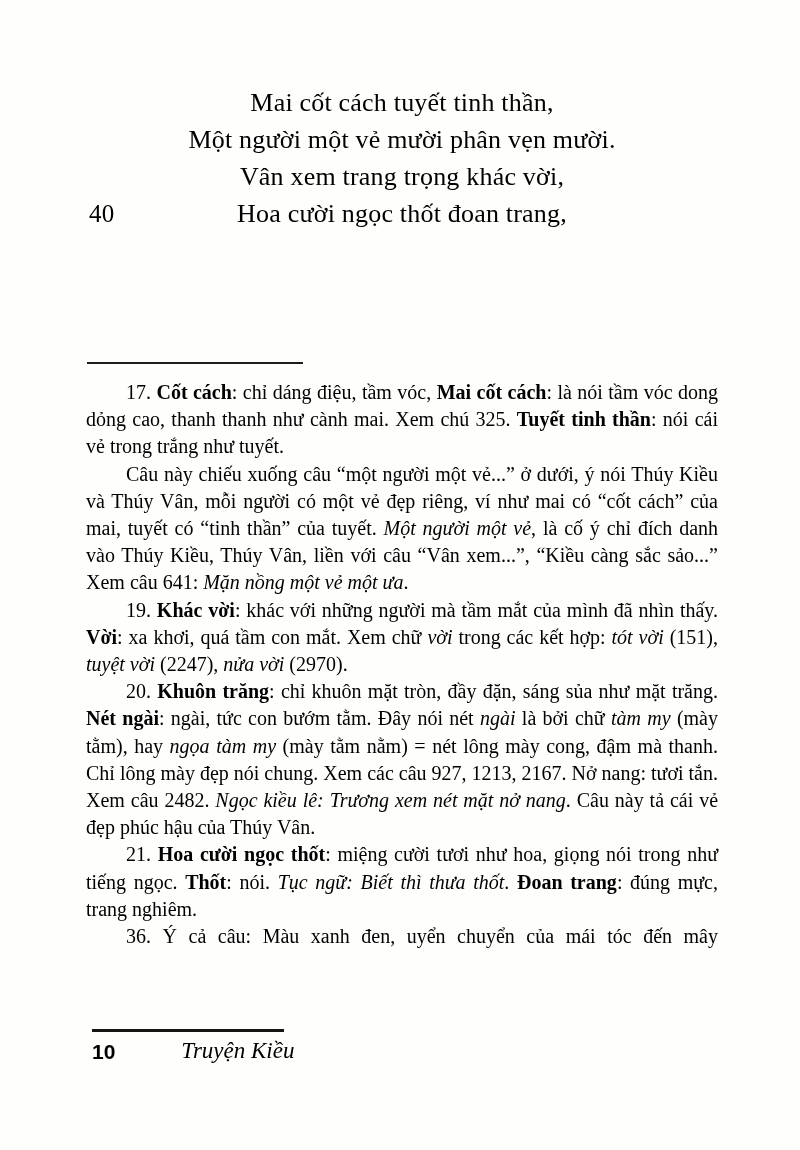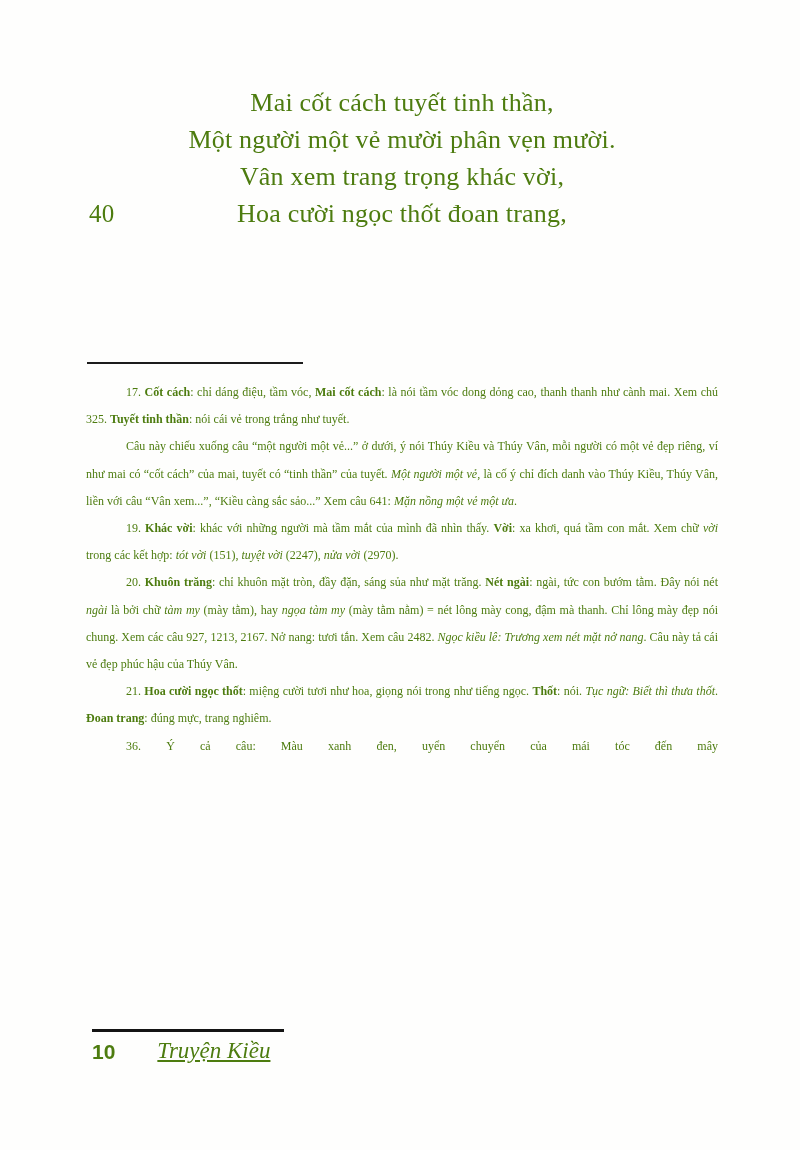--- a/index.html
+++ b/index.html
@@ -5,21 +5,21 @@
   html,body{margin:0;padding:0;}
   body{
     width:800px;height:1150px;
     background:#ffffff;
     font-family:"Liberation Serif", serif;
   }
   .page{
     position:relative;
     width:800px;height:1150px;
     background:#fefefd;
-    color:#4d7c0f;
+    color:#000000;
     overflow:hidden;
   }
   
   .verse{
     position:absolute;
     top:84px;left:87px;width:630px;
     text-align:center;
     font-size:26px;
     line-height:37px;
     letter-spacing:0.2px;
@@ -34,21 +34,21 @@
   .note-divider{
     position:absolute;
     top:362px;left:87px;
     width:216px;height:2px;
     background:#1c1c1c;
   }
   
   .footnotes{
     position:absolute;
     top:379px;left:86px;width:632px;
-    font-size:12px;
+    font-size:20px;
     line-height:27.2px;
     text-align:justify;
   }
   .footnote{
     margin:0;
     text-indent:40px;
   }
   .force-last{text-align-last:justify;}
   .seg-b{font-weight:bold;}
   .seg-i{font-style:italic;margin-top:10px;}
@@ -64,24 +64,23 @@
     top:1038px;left:92px;
     display:flex;
     align-items:flex-end;
   }
   .page-number{
     font-family:"Liberation Sans", sans-serif;
     font-weight:bold;
     font-size:21px;
   }
   .book-title{
-    margin-left:42px;
+    margin-left:66px;
     font-style:italic;
     font-size:23px;
-    text-decoration:underline;
   }
 </style>
 </head>
 <body>
 
 <div class="page">
 
   <div class="verse">
     <div class="verse-line">
       <span>Mai cốt cách tuyết tinh thần,</span>

